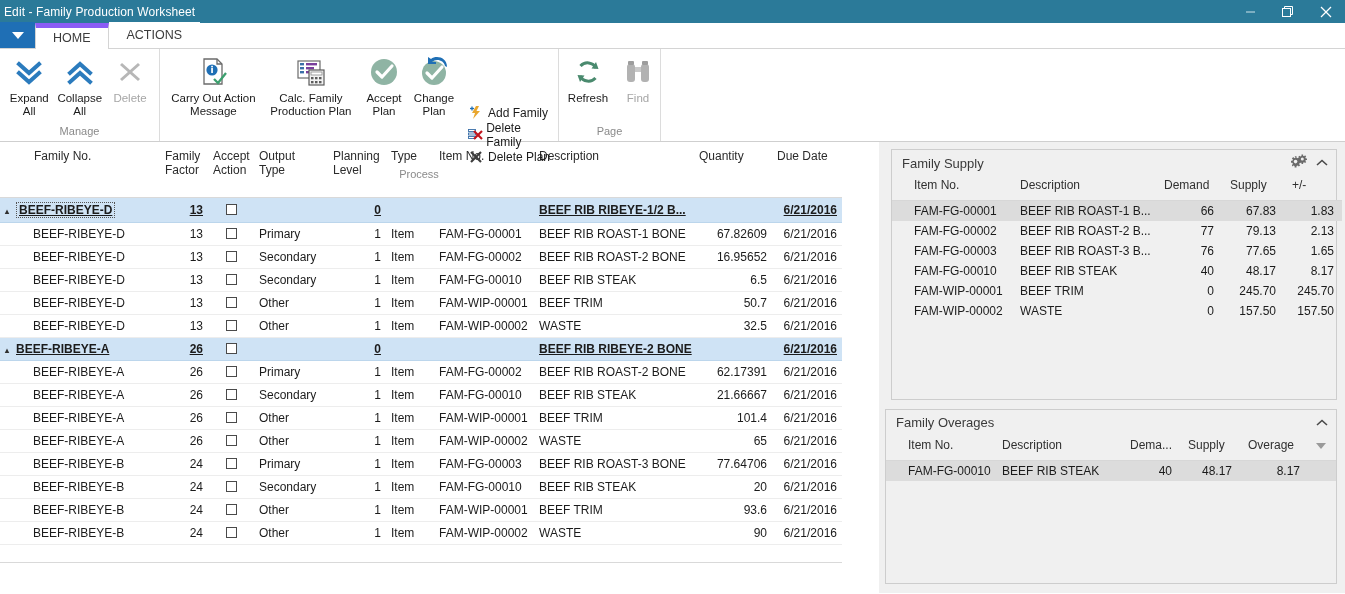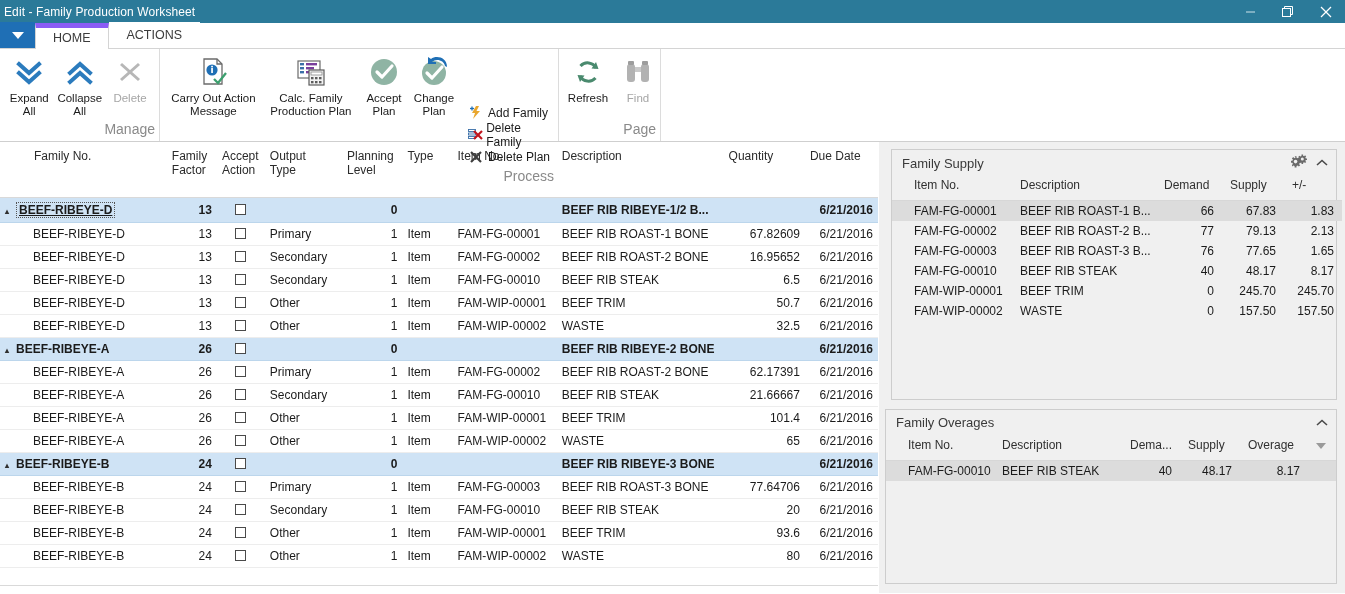--- a/index.html
+++ b/index.html
@@ -48,50 +48,50 @@
 
   
   .ribbon{
     height:93px; background:#ffffff; border-bottom:1px solid #cfcfcf;
     display:flex; align-items:stretch; position:relative;
   }
   .rgroup{ display:flex; flex-direction:column; position:relative; padding:0 4px; }
   .rgroup + .rgroup{ border-left:1px solid #dcdcdc; }
   .rgroup-items{ display:flex; align-items:flex-start; flex:1; padding-top:6px; }
   .rgroup-label{
-    text-align:right; font-size:14px; color:#8a8a8a; padding-bottom:4px;
+    text-align:center; font-size:11px; color:#8a8a8a; padding-bottom:4px;
   }
   .bigbtn{
     width:auto; min-width:50px; padding:0 6px;
     display:flex; flex-direction:column; align-items:center;
     text-align:center; font-size:11.5px; line-height:13px; color:#1b1b1b;
   }
   .bigbtn .ico{ height:34px; display:flex; align-items:center; justify-content:center; margin-bottom:3px;}
   .bigbtn.disabled{ color:#a6a6a6;text-align:right; }
   .smallcol{ display:flex; flex-direction:column; justify-content:center; padding-top:2px;}
   .smallbtn{ display:flex; align-items:center; height:22px; font-size:12px; color:#1b1b1b; padding:0 2px;}
   .smallbtn .ico{ width:18px; display:flex; align-items:center; justify-content:center; margin-right:3px;}
 
   
-  .workspace{ display:flex; height:calc(594px - 23px - 26px - 94px); background:#ffffff; }
+  .workspace{ display:flex; height:calc(594px - 23px - 26px - 94px); background:#ffffff;gap:36px; }
   .leftpane{ width:879px; border-right:1px solid #ffffff; display:flex; flex-direction:column; background:#fff;}
   .rightpane{ width:466px; background:#f0f0f0; padding:7px 8px 0 6px; display:flex; flex-direction:column; }
 
   
   table.grid{ border-collapse:collapse; width:100%; table-layout:fixed; }
   .grid th{
     font-weight:normal; font-size:12px; color:#2b2b2b;
     vertical-align:top; padding:7px 5px 0 5px; text-align:left;
   }
   .gridhead{ height:55px; border-bottom:1px solid #d9d9d9; }
   .grid td{
     font-size:12px; padding:4px 5px; border-bottom:1px solid #ededed;
     color:#1b1b1b; white-space:nowrap; overflow:hidden;
   }
-  tr.grouprow td{ background:#cfe3f5; font-weight:bold; border-bottom:1px solid #bcd6ec; }
+  tr.grouprow td{ background:#cfe3f5; font-weight:bold; border-bottom:1px solid #bcd6ec;text-decoration:underline; }
   tr.grouprow.sel td{ background:#cfe3f5; }
   .num{ text-align:right; }
   .ctr{ text-align:center; }
   .expander{ display:inline-block; width:11px; color:#303030; font-size:8px; }
   .famcell{ padding-left:8px; }
   .famcell.child{ padding-left:33px; }
   .selname{
     display:inline-block; border:1px dotted #555; padding:0 2px;
     text-decoration:underline; background:#cfe3f5;
   }
@@ -508,32 +508,20 @@
             <td class="num">26</td>
             <td class="ctr"><span class="chk"></span></td>
             <td>Other</td>
             <td class="num">1</td>
             <td>Item</td>
             <td>FAM-WIP-00002</td>
             <td>WASTE</td>
             <td class="num">65</td>
             <td class="num">6/21/2016</td>
           </tr>
-          <tr class="grouprow">
-            <td class="famcell"><span class="expander">▴</span><span>BEEF-RIBEYE-B</span></td>
-            <td class="num">24</td>
-            <td class="ctr"><span class="chk"></span></td>
-            <td></td>
-            <td class="num">0</td>
-            <td></td>
-            <td></td>
-            <td>BEEF RIB RIBEYE-3 BONE</td>
-            <td class="num"></td>
-            <td class="num">6/21/2016</td>
-          </tr>
           <tr>
             <td class="famcell child"><span>BEEF-RIBEYE-B</span></td>
             <td class="num">24</td>
             <td class="ctr"><span class="chk"></span></td>
             <td>Primary</td>
             <td class="num">1</td>
             <td>Item</td>
             <td>FAM-FG-00003</td>
             <td>BEEF RIB ROAST-3 BONE</td>
             <td class="num">77.64706</td>
@@ -565,21 +553,21 @@
           </tr>
           <tr>
             <td class="famcell child"><span>BEEF-RIBEYE-B</span></td>
             <td class="num">24</td>
             <td class="ctr"><span class="chk"></span></td>
             <td>Other</td>
             <td class="num">1</td>
             <td>Item</td>
             <td>FAM-WIP-00002</td>
             <td>WASTE</td>
-            <td class="num">80</td>
+            <td class="num">90</td>
             <td class="num">6/21/2016</td>
           </tr>
           <tr class="filler">
             <td colspan="10"></td>
           </tr>
         </tbody>
     </table>
     <div class="gridfooterline"></div>
   </div>
 

